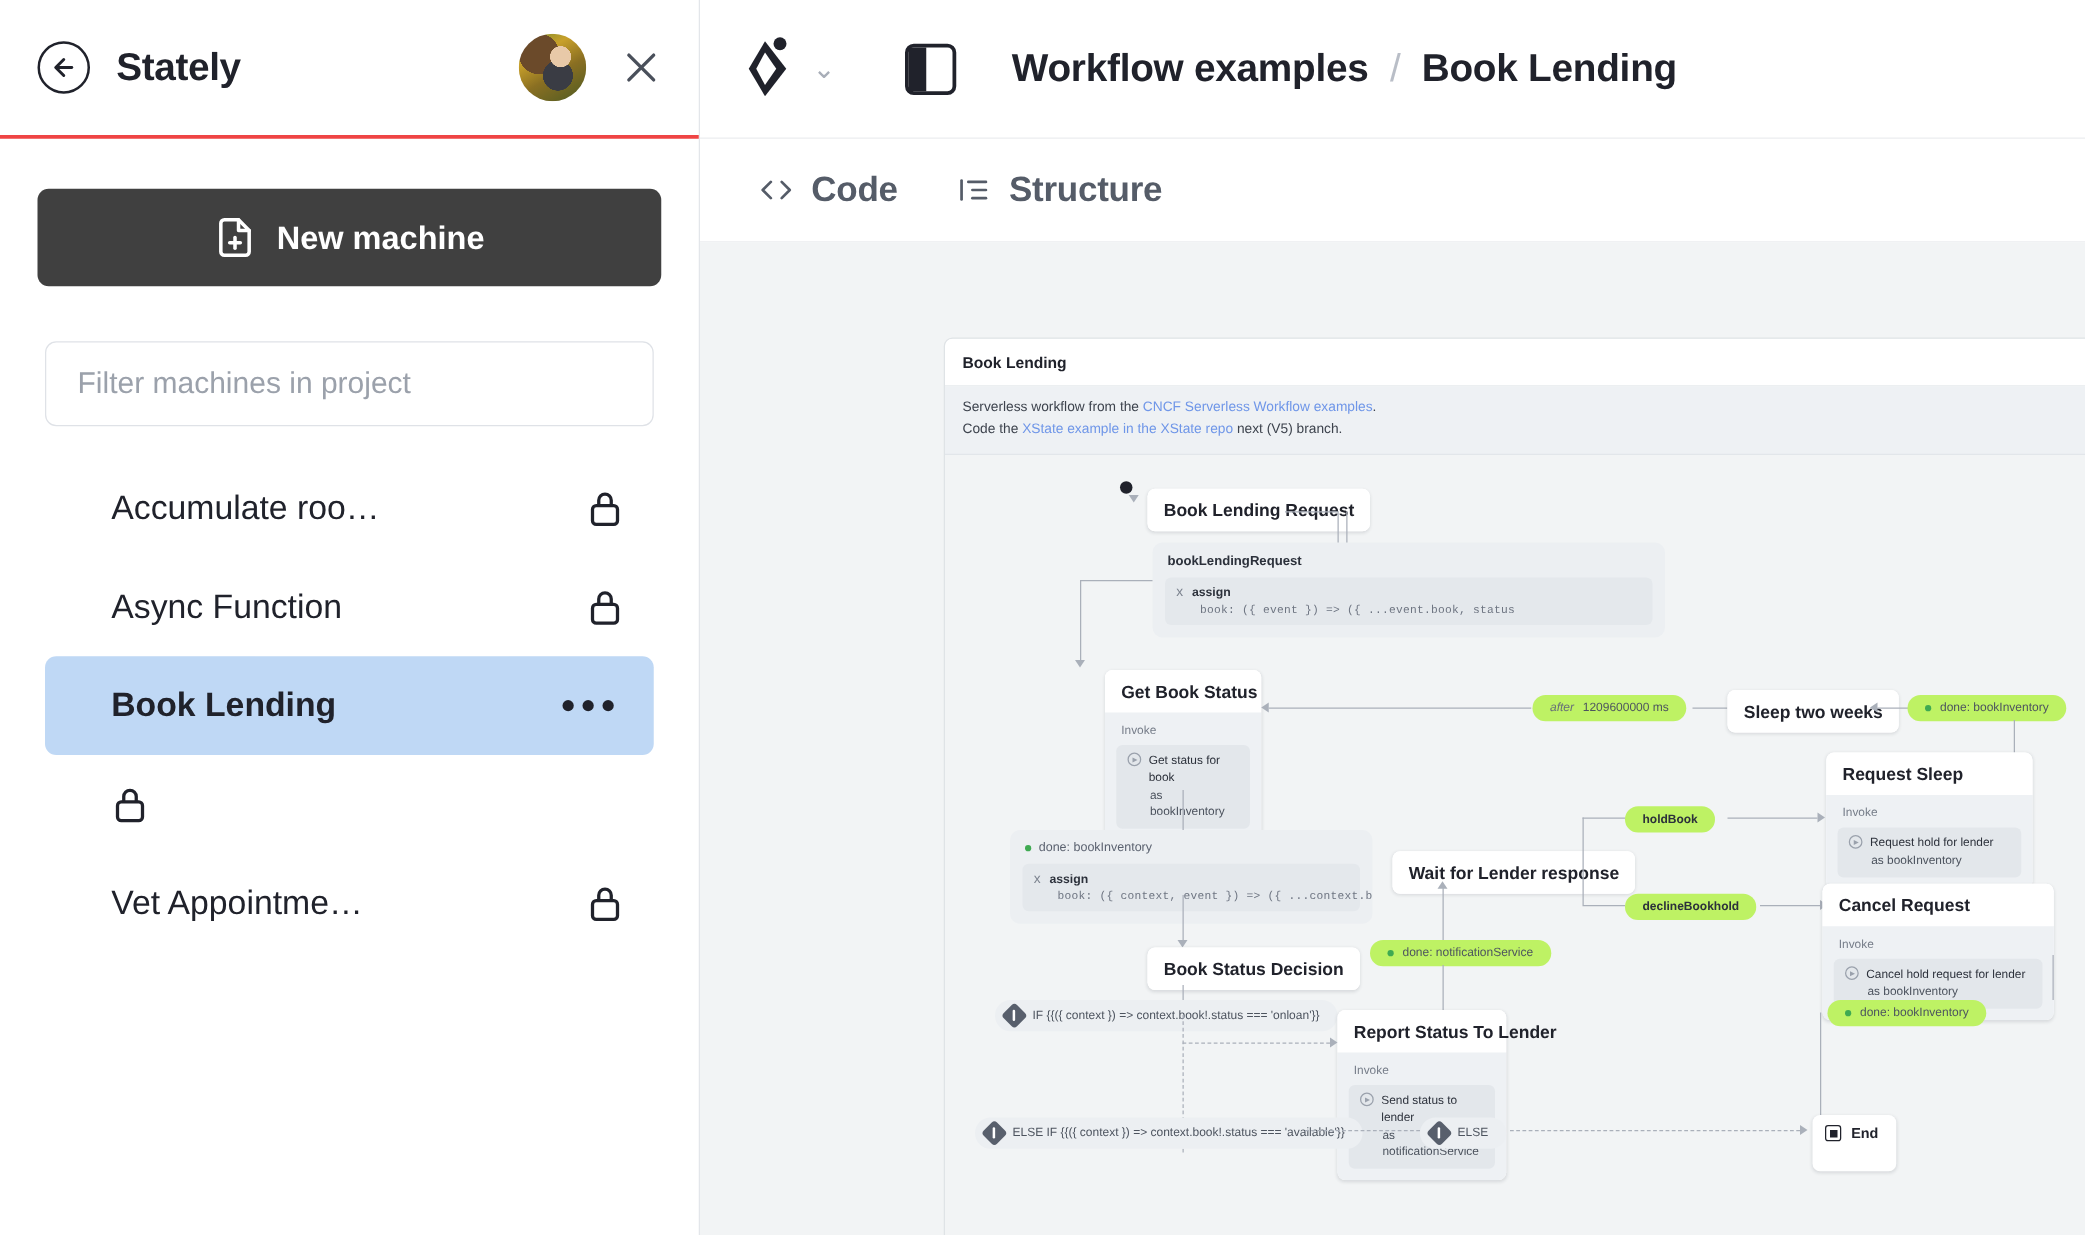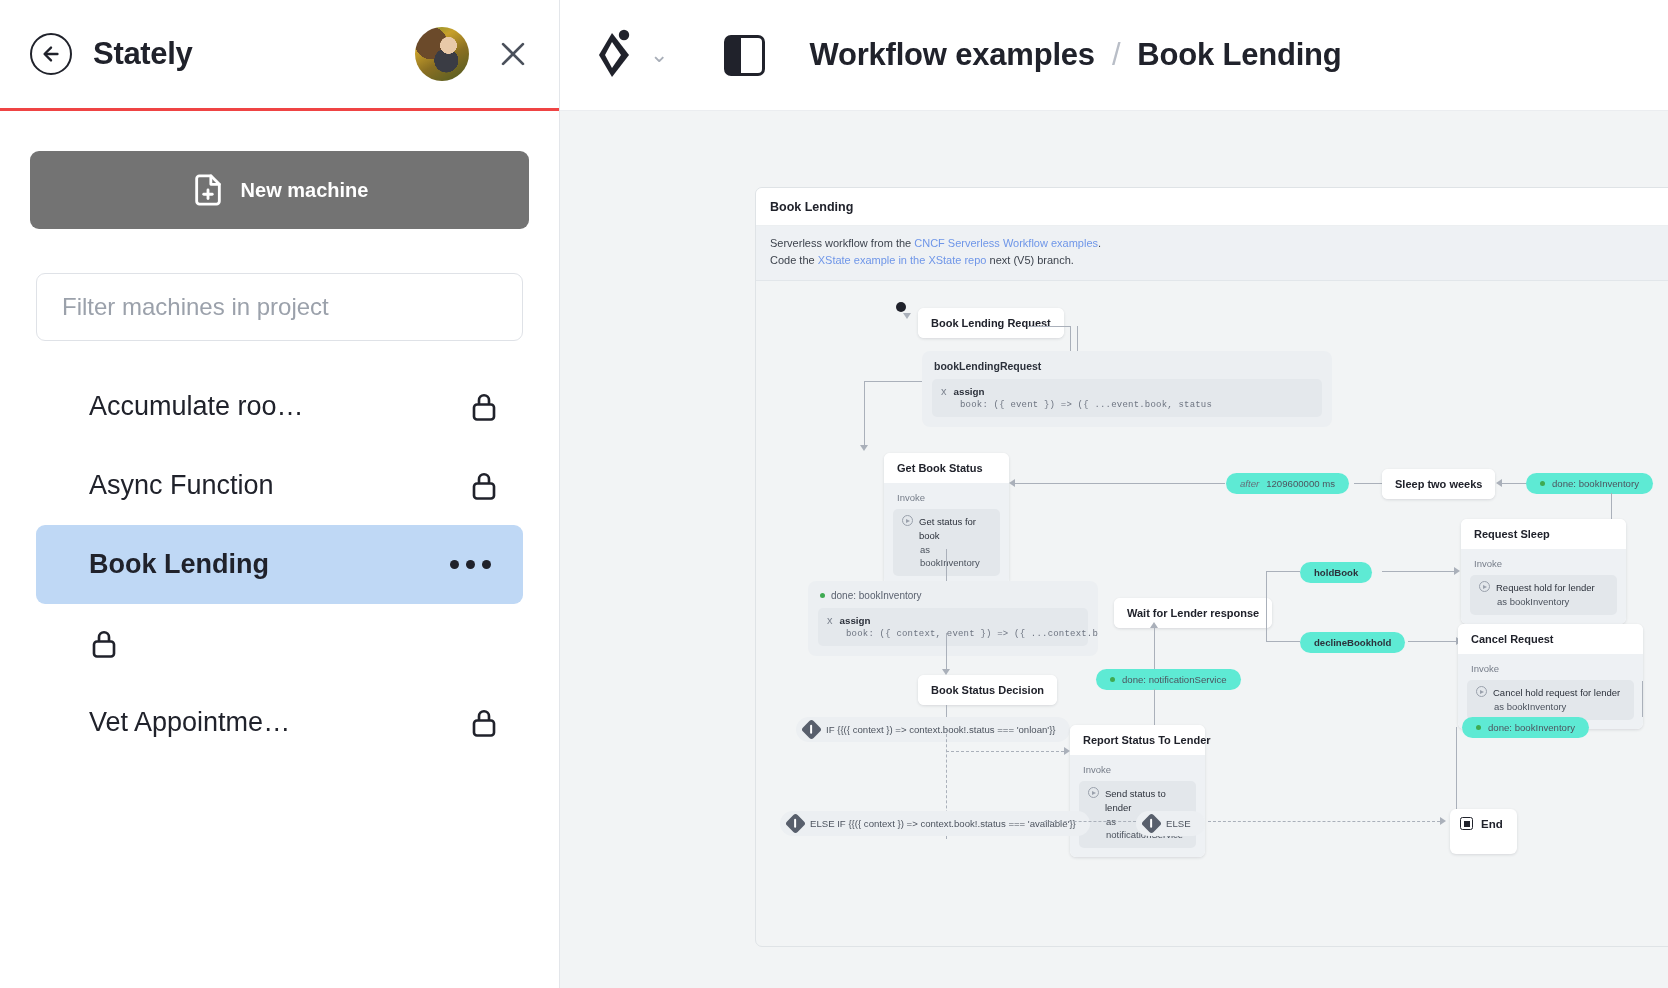--- a/index.html
+++ b/index.html
@@ -47,23 +47,23 @@
     overflow: hidden;
   }
   .close-btn {
     width: 44px; height: 44px; margin-left: 22px;
     display: flex; align-items: center; justify-content: center;
     cursor: pointer; flex: 0 0 44px;
   }
   .new-machine {
     margin: 40px 30px 0 30px;
     height: 78px;
-    background: #737373; color: #fff;
+    background: #404040; color: #fff;
     border: none; border-radius: 9px;
-    font-size: 20px; font-weight: 700;
+    font-size: 26px; font-weight: 700;
     font-family: "Liberation Sans", sans-serif;
     display: flex; align-items: center; justify-content: center;
     gap: 16px; cursor: pointer;
   }
   .filter-box {
     margin: 44px 36px 0 36px;
     height: 68px;
     border: 1.6px solid #dfe2e7; border-radius: 9px;
     padding: 0 25px;
     font-size: 24px; color: #20222b;
@@ -142,21 +142,21 @@
   .mc-desc a { color: #6f96e8; text-decoration: none; }
   .mc-body { position: relative; width: 100%; height: 640px; }
 
   
   .node {
     position: absolute; background: #fff;
     border-radius: 6px;
     box-shadow: 0 1px 3px rgba(20,25,40,.12);
   }
   .node .n-title {
-    font-size: 11px; font-weight: 700; color: #20222b;
+    font-size: 14px; font-weight: 700; color: #20222b;
     padding: 9px 13px; background: #fff; border-radius: 6px 6px 0 0;
     white-space: nowrap;
   }
   .node.simple .n-title { border-radius: 6px; }
   .node .n-body {
     background: #eef1f4; padding: 7px 9px 9px 9px;
     border-radius: 0 0 6px 6px;
   }
   .n-sub { font-size: 9.5px; color: #767d89; padding: 2px 4px 6px 4px; }
   .invoke-chip {
@@ -184,21 +184,21 @@
   .grp .g-event .dot { width: 5px; height: 5px; border-radius: 50%; background: #3faa52; }
   .assign-box { background: #e4e8ec; border-radius: 5px; padding: 6px 9px 7px 9px; }
   .assign-ttl { font-size: 9.8px; font-weight: 700; color: #2c313b;
     display: flex; align-items: center; gap: 7px; }
   .assign-x { font-size: 11px; color: #7c838f; font-weight: 400; }
   .assign-code {
     font-family: "Liberation Mono", monospace; font-size: 9px; color: #6d7481;
     padding-left: 19px; margin-top: 3px; white-space: nowrap; letter-spacing: .2px;
   }
   .pill {
-    position: absolute; background: #5eead4; border-radius: 999px;
+    position: absolute; background: #bef264; border-radius: 999px;
     padding: 5px 14px; font-size: 9.6px; color: #4d545f; white-space: nowrap;
     display: flex; align-items: center; gap: 7px;
   }
   .pill .dot { width: 5px; height: 5px; border-radius: 50%; background: #3faa52; }
   .pill em { font-style: italic; color: #666d79; }
   .pill.strong { font-weight: 700; color: #2c313b; }
   .pill.guard { background: #eceff2; padding-left: 8px; }
   .guard-ic {
     width: 15px; height: 15px; background: #585f6c; flex: 0 0 15px;
     transform: rotate(45deg); border-radius: 3px; position: relative;
@@ -328,20 +328,42 @@
         <span class="chev">⌄</span>
       </div>
       <div class="panel-toggle"></div>
       <div class="breadcrumb">
         <span>Workflow examples</span>
         <span class="sep">/</span>
         <span>Book Lending</span>
       </div>
     </div>
 
+    <div class="tabs">
+      <div class="tab">
+        <span class="t-icon">
+          <svg width="26" height="22" viewBox="0 0 24 20" fill="none" stroke="#555c68" stroke-width="2" stroke-linecap="round" stroke-linejoin="round">
+            <polyline points="8,4 2,10 8,16"></polyline>
+              <polyline points="16,4 22,10 16,16"></polyline>
+          </svg>
+        </span>
+        <span class="t-label">Code</span>
+      </div>
+      <div class="tab">
+        <span class="t-icon">
+          <svg width="26" height="22" viewBox="0 0 24 20" fill="none" stroke="#555c68" stroke-width="2" stroke-linecap="round">
+            <path d="M3 3v14"></path>
+              <line x1="8" y1="4" x2="21" y2="4"></line>
+            <line x1="11" y1="10" x2="21" y2="10"></line>
+              <line x1="11" y1="16" x2="21" y2="16"></line>
+          </svg>
+        </span>
+        <span class="t-label">Structure</span>
+      </div>
+    </div>
 
     <div class="canvas">
       <div class="machine-card">
 
         <div class="mc-title">Book Lending</div>
 
         <div class="mc-desc">
           <div>
             <span>Serverless workflow from the </span><a href="#">CNCF Serverless Workflow examples</a><span>.</span>
           </div>

